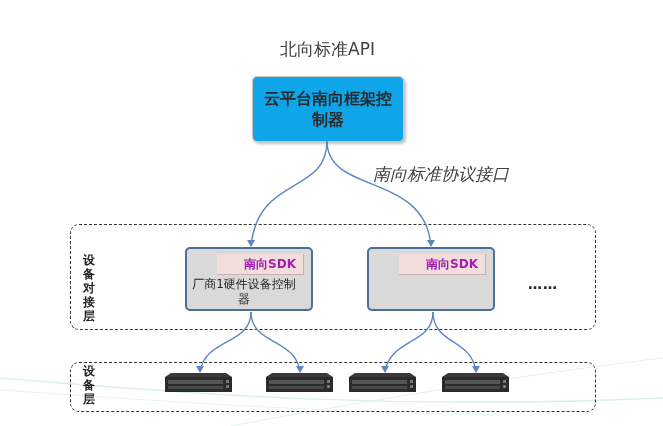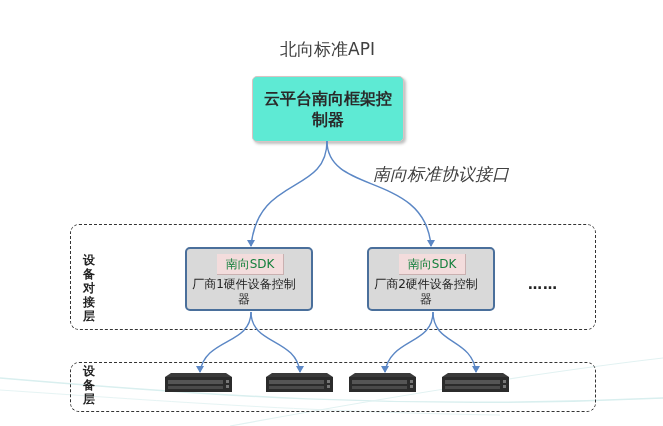--- a/index.html
+++ b/index.html
@@ -1,25 +1,25 @@
 <!DOCTYPE html>
 <html><head>
 <meta charset="utf-8">
 <style>
   html,body{margin:0;padding:0;}
   body{width:663px;height:426px;position:relative;background:#ffffff;overflow:hidden;font-family:"DejaVu Sans","Liberation Sans",sans-serif;color:#222;}
   .abs{position:absolute;}
   #bg-swoosh{position:absolute;left:0;top:0;width:663px;height:426px;}
   .label{font-size:17px;color:#404040;white-space:nowrap;}
-  #cloud-box{left:252px;top:76px;width:150px;height:64px;background:#5eead4;border:1px solid #d9c3c3;border-radius:5px;box-shadow:2px 2px 3px rgba(0,0,0,0.25);display:flex;align-items:center;justify-content:center;text-align:center;}
+  #cloud-box{left:252px;top:76px;width:150px;height:64px;background:#0ea5e9;border:1px solid #d9c3c3;border-radius:5px;box-shadow:2px 2px 3px rgba(0,0,0,0.25);display:flex;align-items:center;justify-content:center;text-align:center;}
   #cloud-box span{font-size:16px;font-weight:bold;color:#2a2a2a;line-height:21px;width:140px;}
   .dash-box{position:absolute;border:1.5px dashed #333;border-radius:9px;}
   .vlabel{position:absolute;width:14px;font-size:12px;font-weight:bold;line-height:14px;text-align:center;color:#222;}
   .vendor{position:absolute;width:128px;height:64px;background:#d9d9d9;border:2px solid #4a6f9b;border-radius:5px;box-sizing:border-box;}
-  .sdk{position:absolute;left:30px;top:5px;width:66px;height:20px;background:#f3dcdc;border-bottom:1px solid #c9b0b0;border-right:1px solid #c9b0b0;font-size:12px;font-weight:normal;color:#15803d;display:flex;align-items:center;justify-content:center;}
+  .sdk{position:absolute;left:30px;top:5px;width:66px;height:20px;background:#f3dcdc;border-bottom:1px solid #c9b0b0;border-right:1px solid #c9b0b0;font-size:12px;font-weight:bold;color:#a21caf;display:flex;align-items:center;justify-content:center;padding-left:20px;}
   .vtext{position:absolute;left:0;top:28px;width:114px;text-align:center;font-size:12px;line-height:15px;color:#222;}
   .switch{position:absolute;width:67px;height:19px;}
   #ellipsis{left:528px;top:276px;font-size:14px;font-weight:bold;letter-spacing:1px;color:#222;}
 </style>
 </head>
 <body>
 
 <svg id="bg-swoosh" viewBox="0 0 663 426">
   <path d="M0 378 C 200 395, 400 410, 663 398" stroke="#d9efef" stroke-width="1.5" fill="none"></path>
   <path d="M230 426 C 400 395, 560 370, 663 358" stroke="#e2f2f2" stroke-width="1.2" fill="none"></path>
@@ -43,21 +43,20 @@
   <div>层</div>
 </div>
 
 <div class="vendor" style="left:185px;top:247px;">
   <div class="sdk">南向SDK</div>
   <div class="vtext">厂商1硬件设备控制器</div>
 </div>
 
 <div class="vendor" style="left:367px;top:247px;">
   <div class="sdk">南向SDK</div>
-  <div class="vtext">厂商2硬件设备控制器</div>
 </div>
 
 <div id="ellipsis" class="abs">……</div>
 
 <div class="dash-box" style="left:70px;top:362px;width:524px;height:48px;"></div>
 <div class="vlabel" style="left:82px;top:364px;">
   <div>设</div>
   <div>备</div>
   <div>层</div>
 </div>

